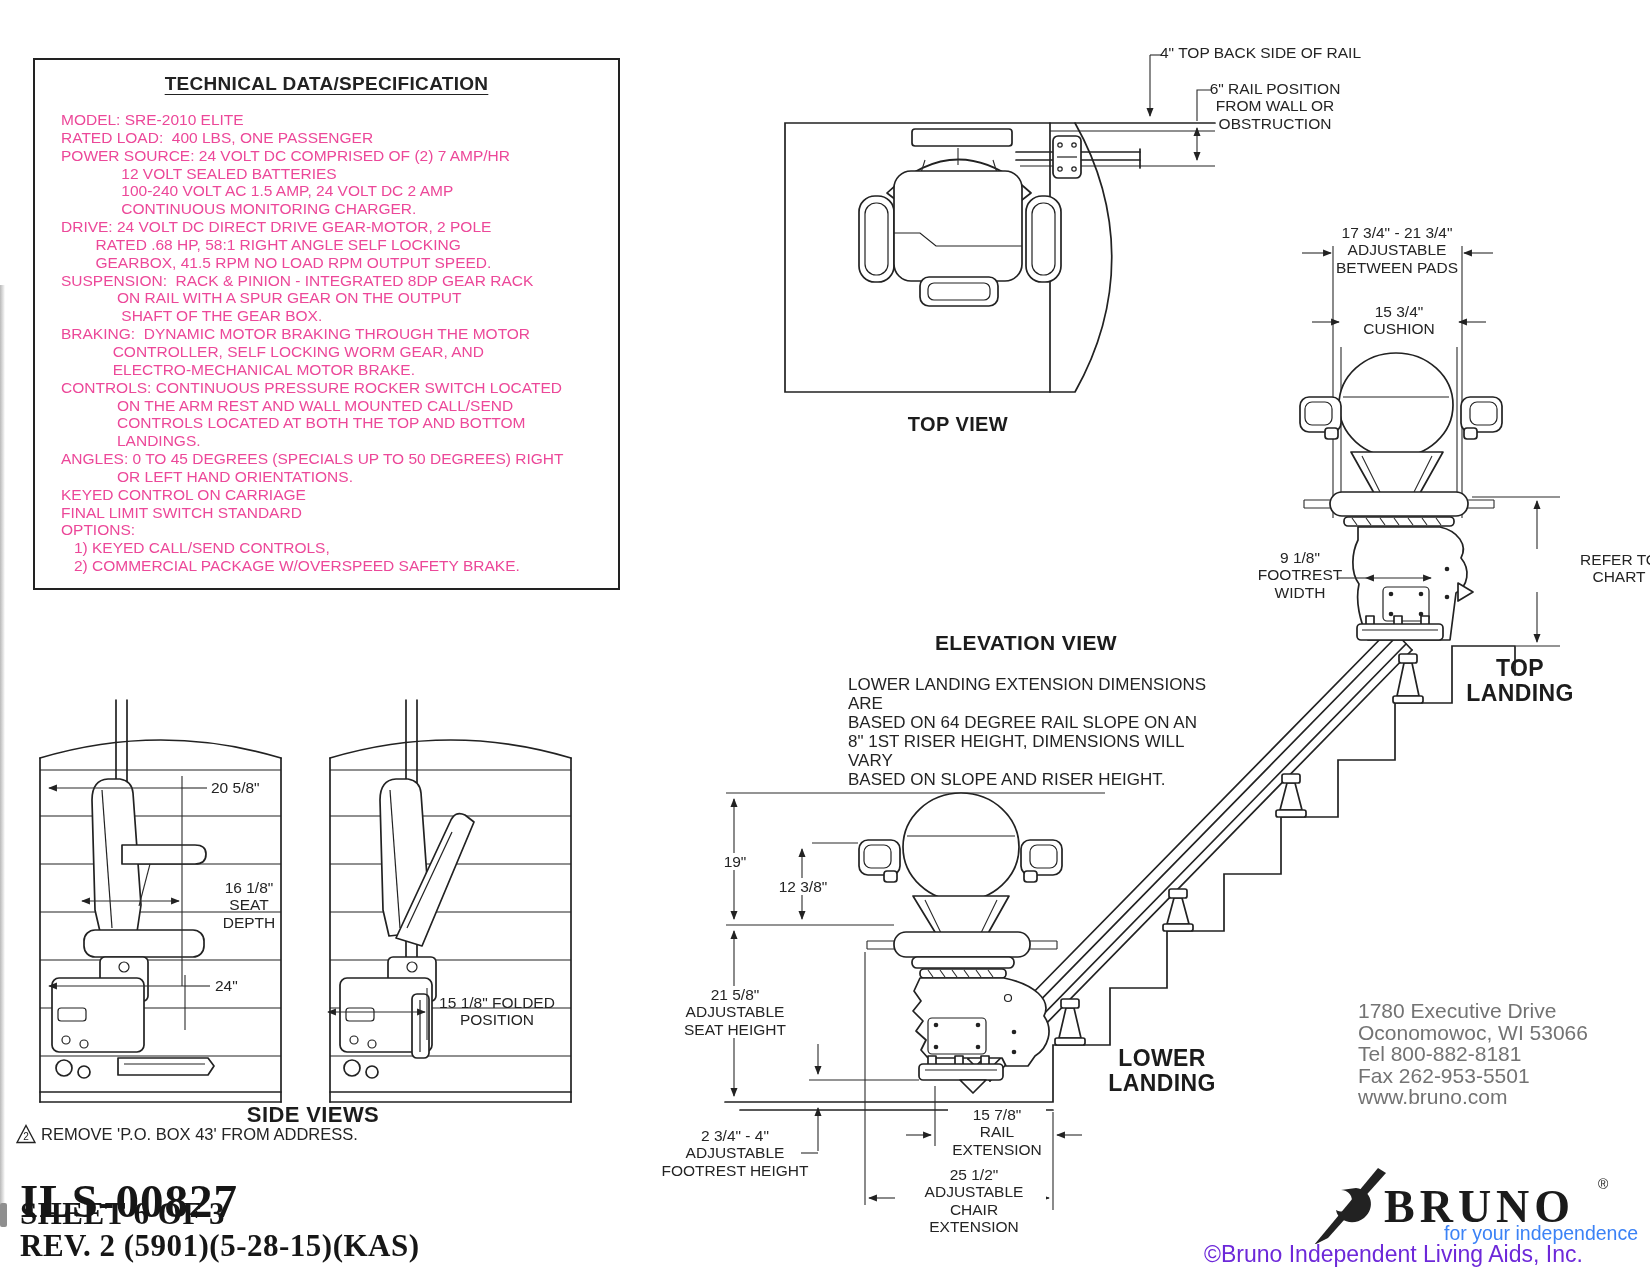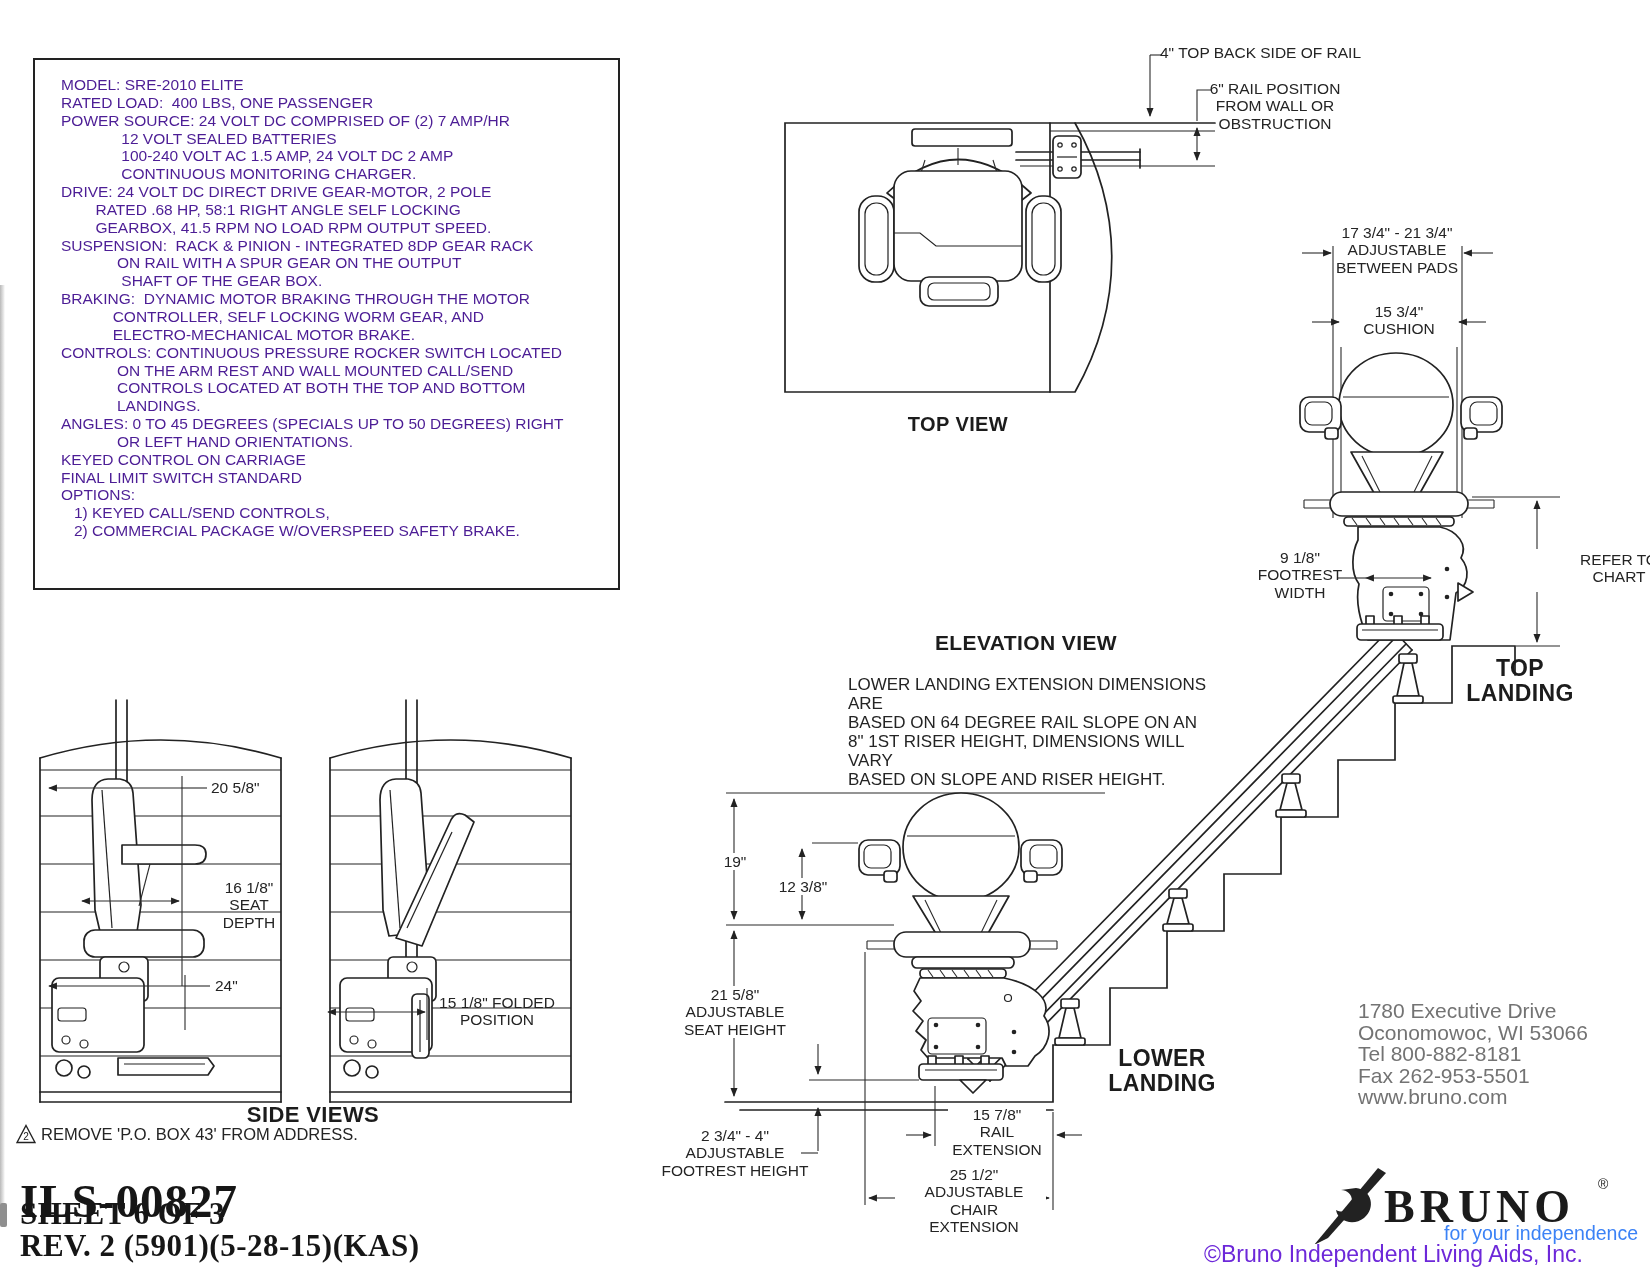--- a/index.html
+++ b/index.html
@@ -11,21 +11,21 @@
   .bg{background:#fff;padding:0 2px;}
   .left{text-align:left;}
   .blbl{font-weight:bold;color:#1c1c1c;white-space:pre-line;text-align:center;letter-spacing:.4px;}
   .sz20{font-size:20px;}
   .sz21{font-size:21px;}
   .sz22{font-size:22px;}
   .sz23{font-size:23px;line-height:1.1;}
   #specbox{left:33px;top:58px;width:583px;height:528px;border:2.5px solid #222;background:#fff;}
   #spec-title{margin:13px auto 0 auto;text-align:center;font-size:19px;font-weight:bold;
               text-decoration:underline;text-underline-offset:4px;letter-spacing:.3px;}
-  #spec-body{margin:16px 0 0 26px;font-size:15.5px;line-height:17.85px;white-space:pre;color:#4c1d95;}
+  #spec-body{margin:16px 0 0 26px;font-size:15.5px;line-height:17.85px;white-space:pre;color:#ec4899;}
   #elev-note{font-size:17px;line-height:19px;white-space:pre-line;color:#242424;}
   .serifbold{font-family:"Liberation Serif",serif;font-weight:700;color:#161616;}
   #ils{font-size:47px;letter-spacing:1px;margin-top:28px;}
   #sheet,#rev{font-size:31px;letter-spacing:.5px;}
   #addr{font-size:21px;line-height:21.6px;white-space:pre-line;color:#737373;}
   #brand{font-size:46px;font-weight:800;letter-spacing:5px;color:#1b1b1b;}
   #reg{font-size:14px;color:#1b1b1b;}
   #tagline{font-size:19.5px;color:#3b82f6;}
   #copyright{font-size:23px;color:#6d28d9;}
   #note-row{display:flex;align-items:center;gap:5px;font-size:16.5px;color:#242424;}
@@ -276,20 +276,21 @@
         <circle class="wf" cx="372" cy="1072" r="6"></circle>
       <rect class="wf" x="412" y="994" width="17" height="64" rx="5"></rect>
       <line class="nf" x1="420" y1="1000" x2="420" y2="1052"></line>
     </g>
     <line class="dl" x1="328" y1="1012" x2="425" y2="1012" marker-start="url(#ah)" marker-end="url(#ah)"></line>
     <line class="dl" x1="427" y1="988" x2="427" y2="1040"></line>
   </g>
 </svg>
 
 <div id="specbox" class="abs">
+  <div id="spec-title">TECHNICAL DATA/SPECIFICATION</div>
   <div id="spec-body">MODEL: SRE-2010 ELITE
 RATED LOAD:  400 LBS, ONE PASSENGER
 POWER SOURCE: 24 VOLT DC COMPRISED OF (2) 7 AMP/HR
               12 VOLT SEALED BATTERIES
               100-240 VOLT AC 1.5 AMP, 24 VOLT DC 2 AMP
               CONTINUOUS MONITORING CHARGER.
 DRIVE: 24 VOLT DC DIRECT DRIVE GEAR-MOTOR, 2 POLE
         RATED .68 HP, 58:1 RIGHT ANGLE SELF LOCKING
         GEARBOX, 41.5 RPM NO LOAD RPM OUTPUT SPEED.
 SUSPENSION:  RACK &amp; PINION - INTEGRATED 8DP GEAR RACK

